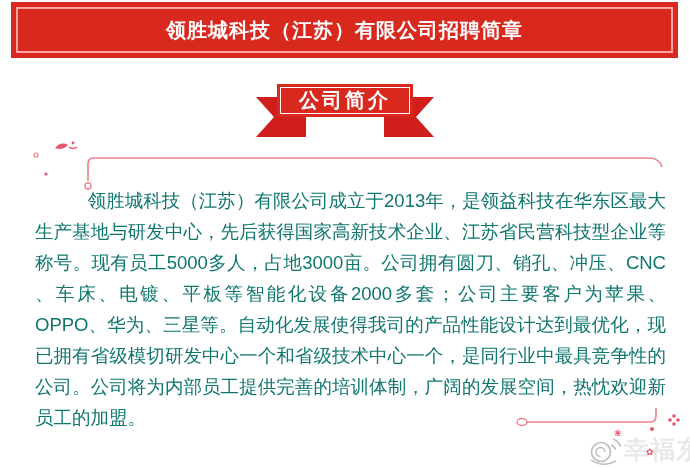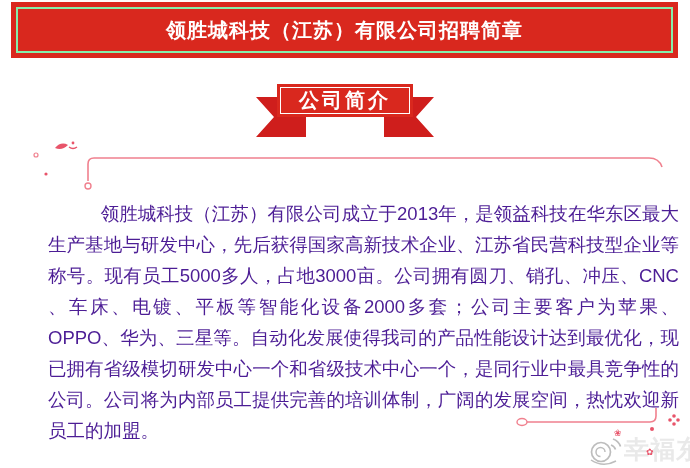--- a/index.html
+++ b/index.html
@@ -2,38 +2,38 @@
 <html><head>
 <meta charset="utf-8">
 <style>
   html,body{margin:0;padding:0;background:#ffffff;}
   .page{
     position:relative;width:690px;height:468px;background:#ffffff;overflow:hidden;
     font-family:"Liberation Sans","DejaVu Sans",sans-serif;
   }
   
   .header{position:absolute;left:11px;top:2px;width:667px;height:56px;background:#d9281e;}
-  .header-inner{position:absolute;inset:5px;border:2px solid #86efac;display:flex;align-items:center;justify-content:center;}
+  .header-inner{position:absolute;inset:5px;border:2px solid #fca5a5;display:flex;align-items:center;justify-content:center;}
   .header-inner h1{margin:0;font-size:20px;font-weight:700;color:#ffffff;letter-spacing:1px;}
   
   .ribbon{position:absolute;top:84px;left:50%;transform:translateX(-50%);width:178px;height:53px;}
   .ribbon .tail{position:absolute;top:13px;width:50px;height:40px;background:#cf1e1c;z-index:1;}
   .ribbon .tail-left{left:0;clip-path:polygon(0 0,100% 0,100% 100%,0 100%,36% 50%);}
   .ribbon .tail-right{right:0;clip-path:polygon(0 0,100% 0,64% 50%,100% 100%,0 100%);}
   .ribbon .band{position:absolute;left:21px;right:21px;top:0;height:33px;background:#d9281e;z-index:2;}
   .ribbon .band-inner{position:absolute;inset:3px;border:1.5px solid #ffffff;display:flex;align-items:center;justify-content:center;}
   .ribbon .band-inner span{color:#ffffff;font-size:20px;font-weight:700;letter-spacing:3px;}
   
   .decor{position:absolute;pointer-events:none;}
   .decor-top{left:25px;top:138px;}
   .decor-bottom{left:498px;top:398px;}
   
   .intro{
-    position:absolute;left:31px;top:181px;width:631px;margin:17px;
-    font-size:18.5px;line-height:31px;color:#4c1d95;
+    position:absolute;left:31px;top:181px;width:631px;margin:4px;
+    font-size:18.5px;line-height:31px;color:#0f766e;
     text-align:justify;text-indent:2.85em;font-weight:400;
   }
   
   .watermark{position:absolute;left:586px;top:432px;display:flex;align-items:center;}
   .watermark-text{font-size:25px;font-weight:700;color:#e9e9e9;letter-spacing:1px;white-space:nowrap;}
   .wm-accent{position:absolute;font-size:9px;color:#e8546a;line-height:1;}
   .wm-accent-1{left:28px;top:-3px;}
   .wm-accent-2{left:60px;top:16px;}
 </style>
 </head>

